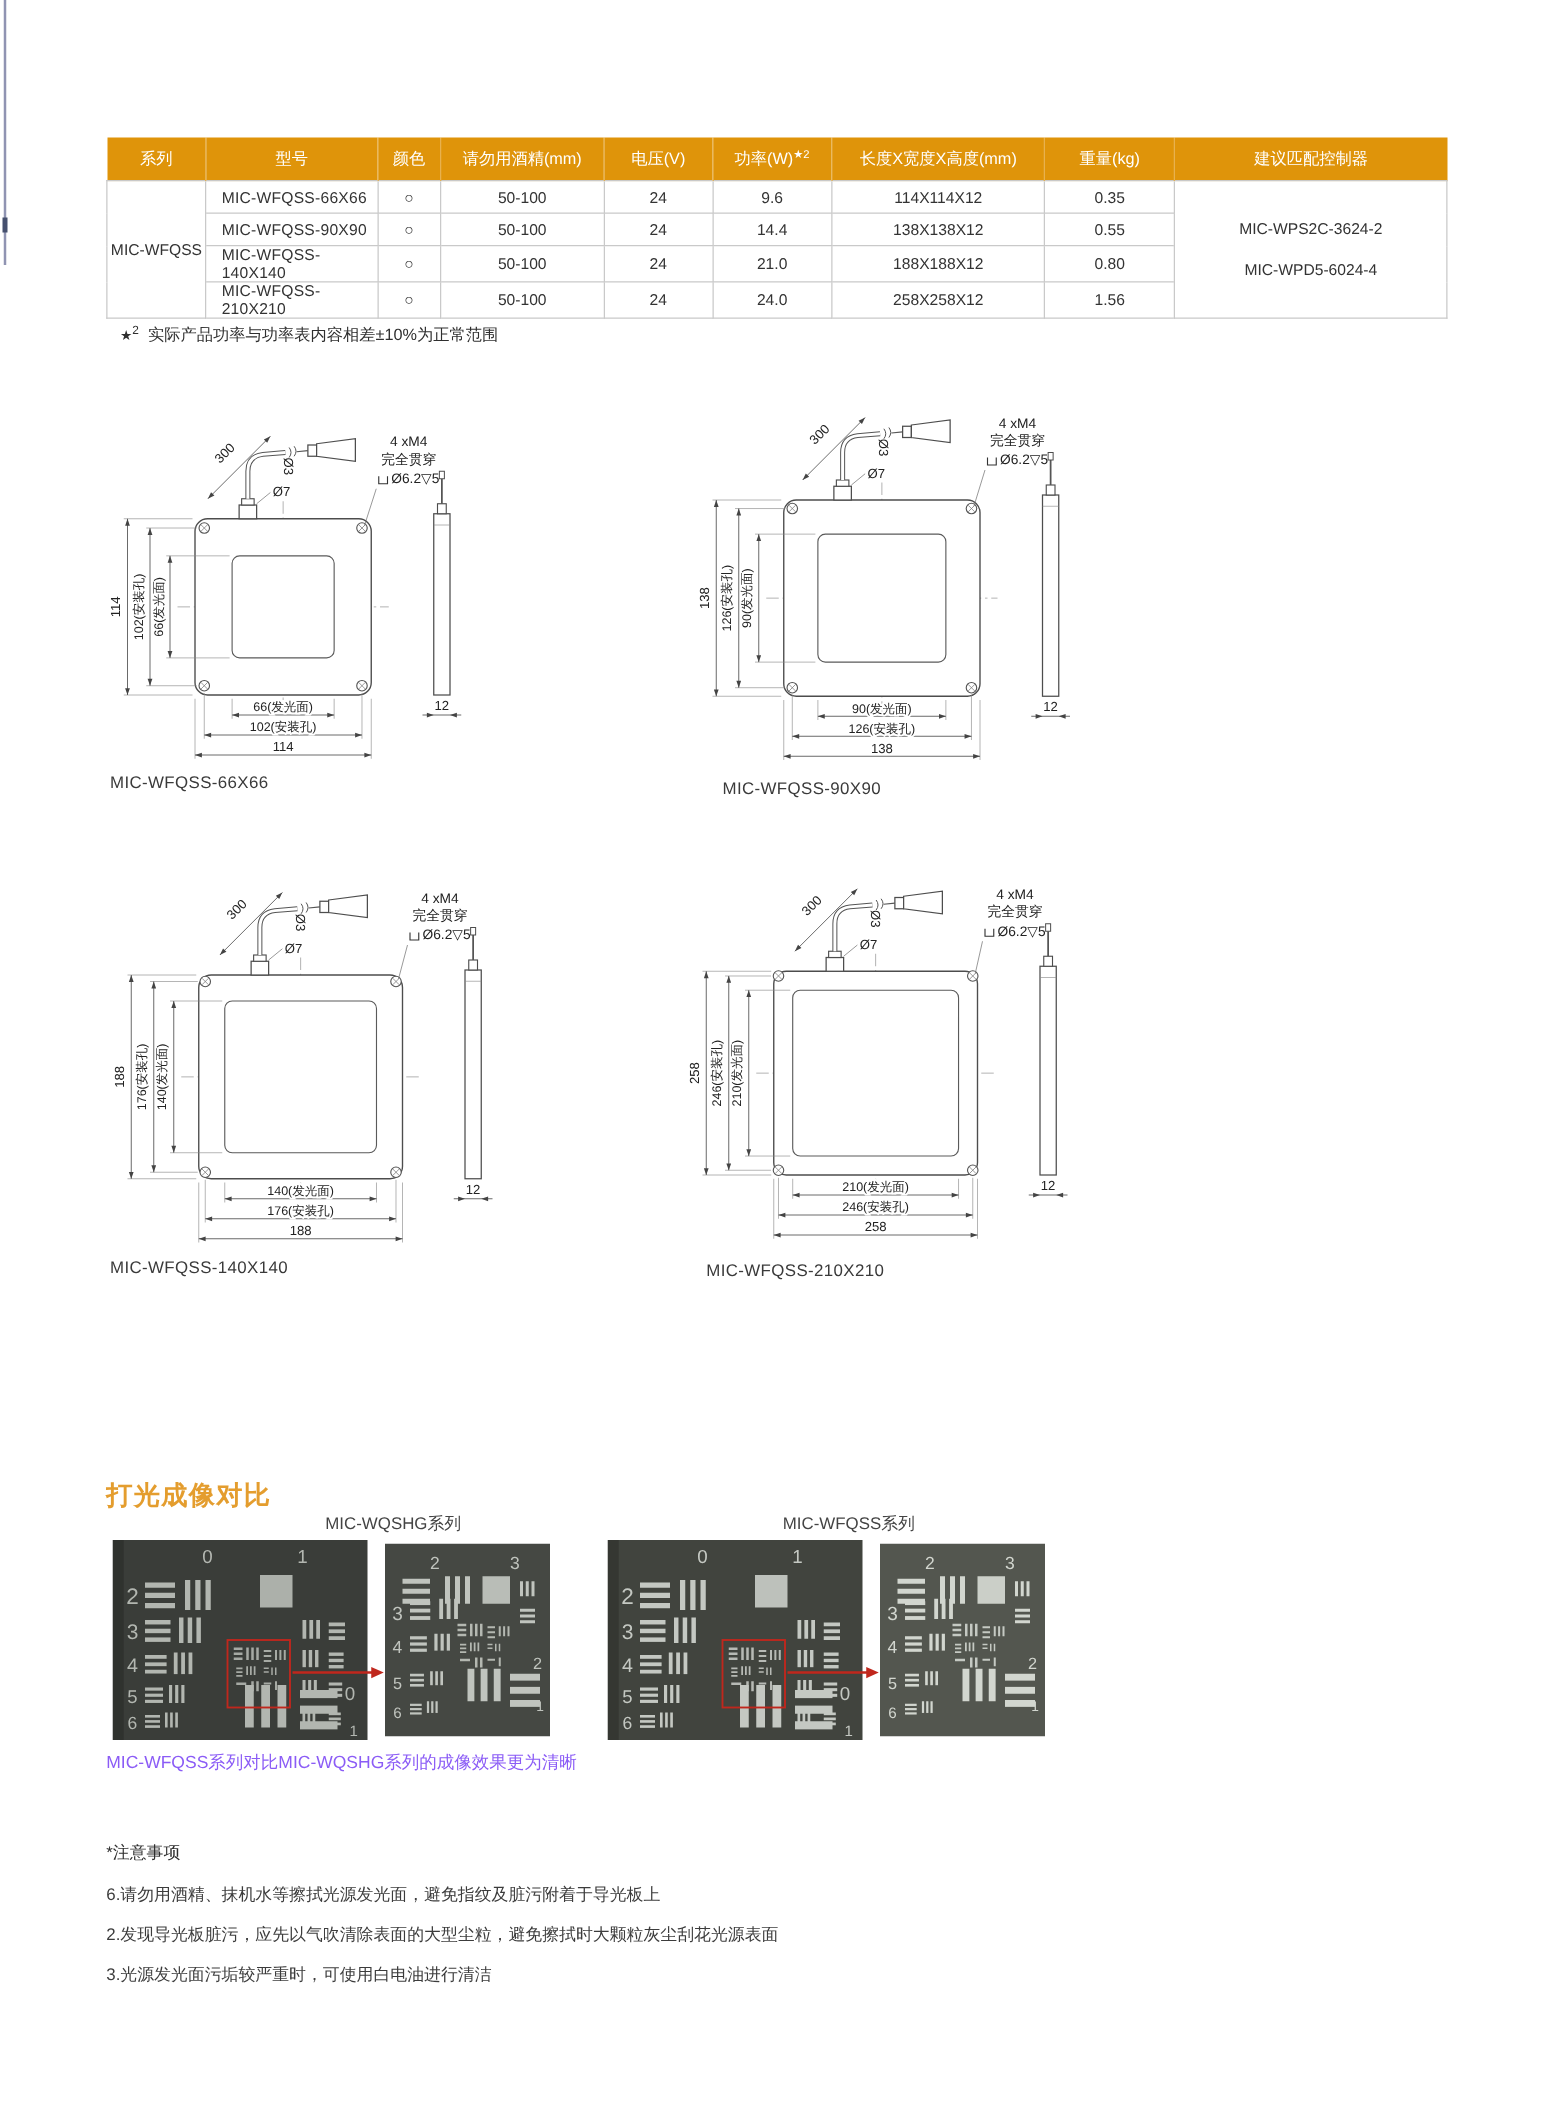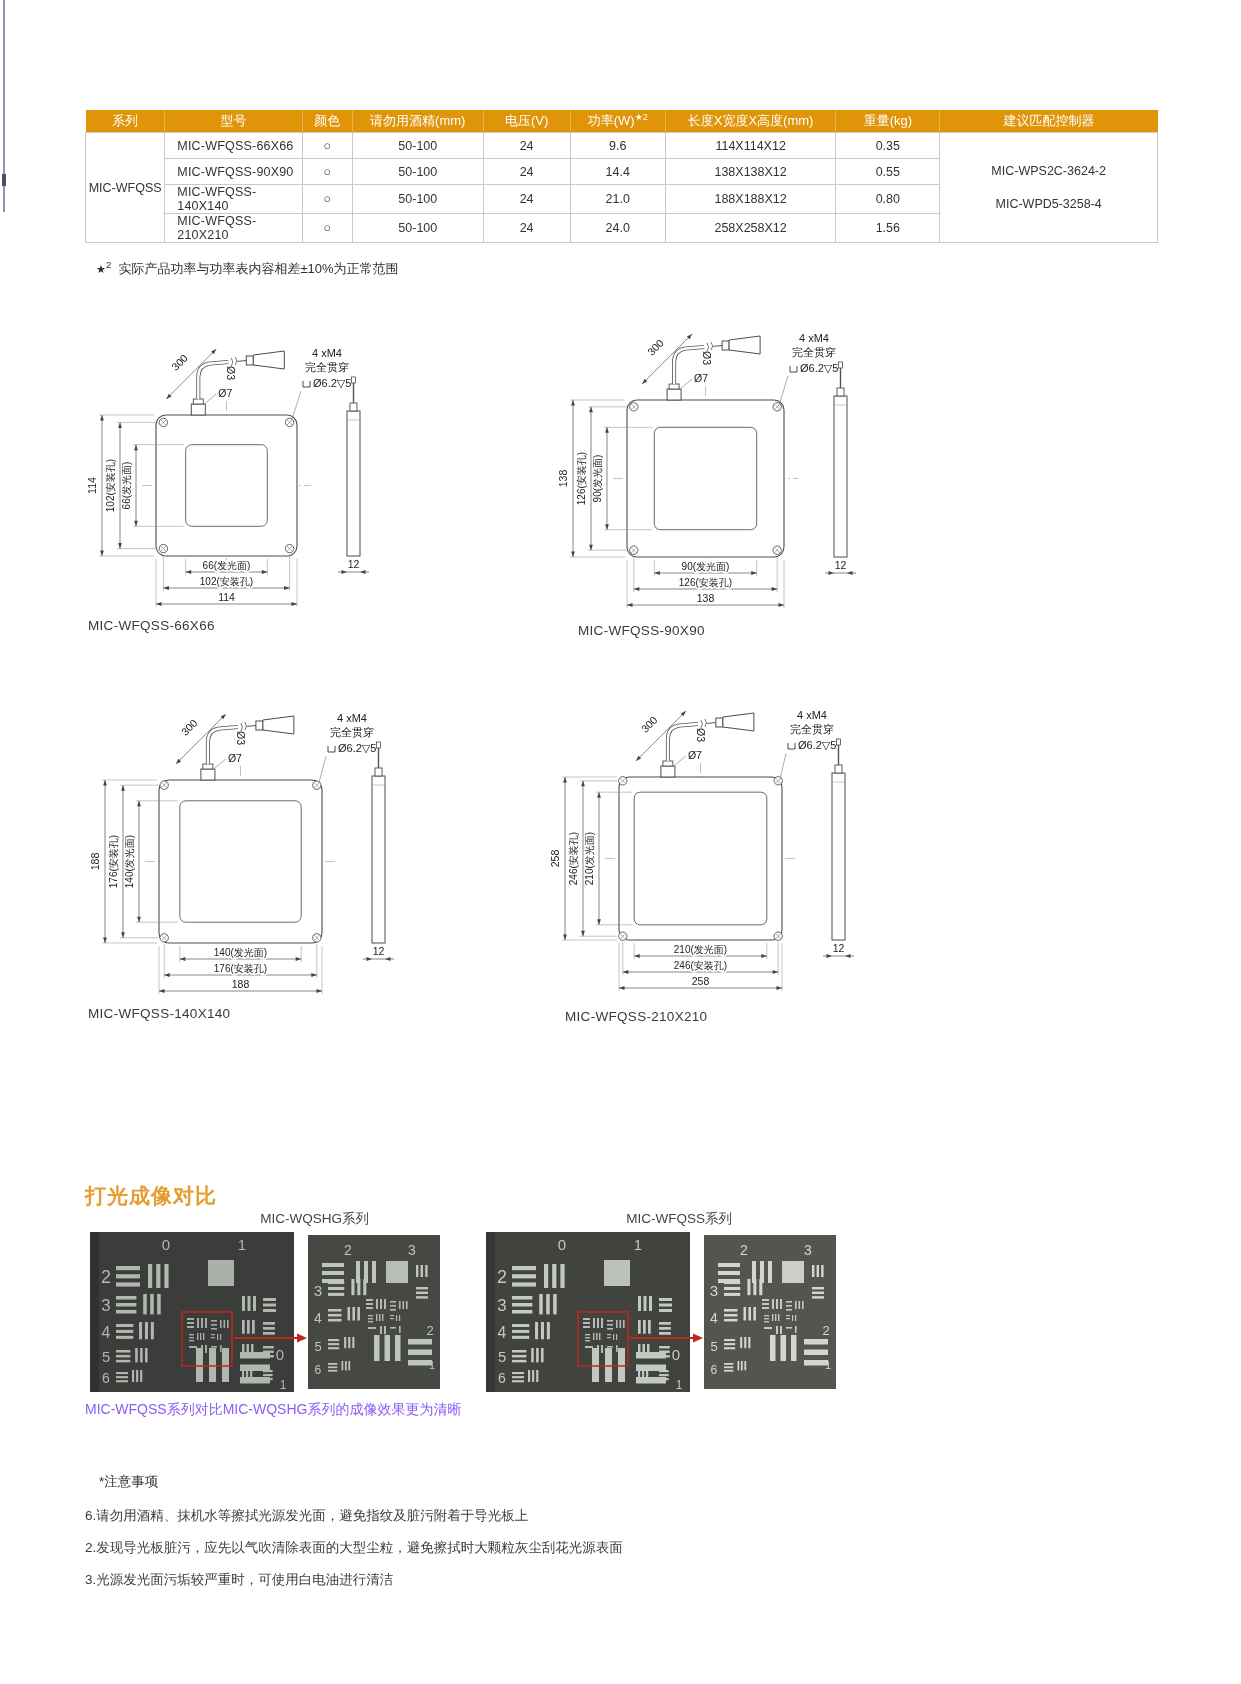--- a/index.html
+++ b/index.html
@@ -5,21 +5,21 @@
   html,body{margin:0;padding:0;}
   body{
     width:1241px;height:1684px;position:relative;background:#ffffff;
     font-family:"Liberation Sans","DejaVu Sans",sans-serif;
     overflow:hidden;
     --accent:#DF940A; --title:#E49D2E; --tborder:#c9c9c9;
   }
   
   table.spec{position:absolute;left:85px;top:110px;width:1073px;border-collapse:collapse;table-layout:fixed;}
   table.spec th{
-    background:var(--accent);color:#ffffff;font-weight:500;font-size:13px;height:22px;
+    background:var(--accent);color:#ffffff;font-weight:500;font-size:13px;height:34px;
     border-right:1px solid rgba(255,255,255,.28);padding:0;
   }
   table.spec th:last-child{border-right:none;}
   table.spec td{
     border:1px solid var(--tborder);font-size:12.5px;color:#333;text-align:center;
     height:25px;padding:0;background:#fff;
   }
   table.spec td.model{text-align:left;padding-left:12px;letter-spacing:.2px;}
   table.spec td.series{font-size:12.5px;color:#333;}
   table.spec td.ctrl{font-size:12.5px;line-height:2.6;}
@@ -32,21 +32,21 @@
   
   .dwg{position:absolute;}
   .dwg svg text{font-family:"Liberation Sans","DejaVu Sans",sans-serif;}
   .dwg-cap{position:absolute;font-size:13.5px;color:#3a3a3a;letter-spacing:.3px;}
   
   .section-title{position:absolute;left:85px;top:1182px;font-size:21px;font-weight:bold;color:var(--title);letter-spacing:1px;}
   .pair-label{position:absolute;top:1210px;width:210px;text-align:right;font-size:13.5px;color:#444;}
   .pair{position:absolute;top:1232px;}
   .cmp-cap{position:absolute;left:85px;top:1401px;font-size:14px;color:#8b5cf6;}
   
-  .notes-title{position:absolute;left:85px;top:1473px;font-size:13.5px;color:#2e2e2e;margin-left:14px;}
+  .notes-title{position:absolute;left:85px;top:1473px;font-size:13.5px;color:#2e2e2e;}
   .note-item{position:absolute;left:85px;font-size:13.5px;color:#3c3c3c;}
   
   .edge-line{position:absolute;left:3px;top:0;width:2px;height:212px;background:#9094b2;}
   .edge-tick{position:absolute;left:2px;top:174px;width:4px;height:12px;background:#46506e;}
 </style>
 </head>
 <body style="--accent: #DF940A; --title: #E49D2E; --tborder: #c9c9c9;">
 
 <div class="edge-line"></div>
 <div class="edge-tick"></div>
@@ -81,21 +81,21 @@
       <td class="series" rowspan="4">MIC-WFQSS</td>
       <td class="model">MIC-WFQSS-66X66</td>
       <td class="circle-sym">○</td>
       <td>50-100</td>
       <td>24</td>
       <td>9.6</td>
       <td>114X114X12</td>
       <td>0.35</td>
       <td class="ctrl" rowspan="4">
         <div>MIC-WPS2C-3624-2</div>
-        <div>MIC-WPD5-3258-4</div>
+        <div>MIC-WPD5-6024-4</div>
       </td>
     </tr>
     <tr>
       <td class="model">MIC-WFQSS-90X90</td>
       <td class="circle-sym">○</td>
       <td>50-100</td>
       <td>24</td>
       <td>14.4</td>
       <td>138X138X12</td>
       <td>0.55</td>

